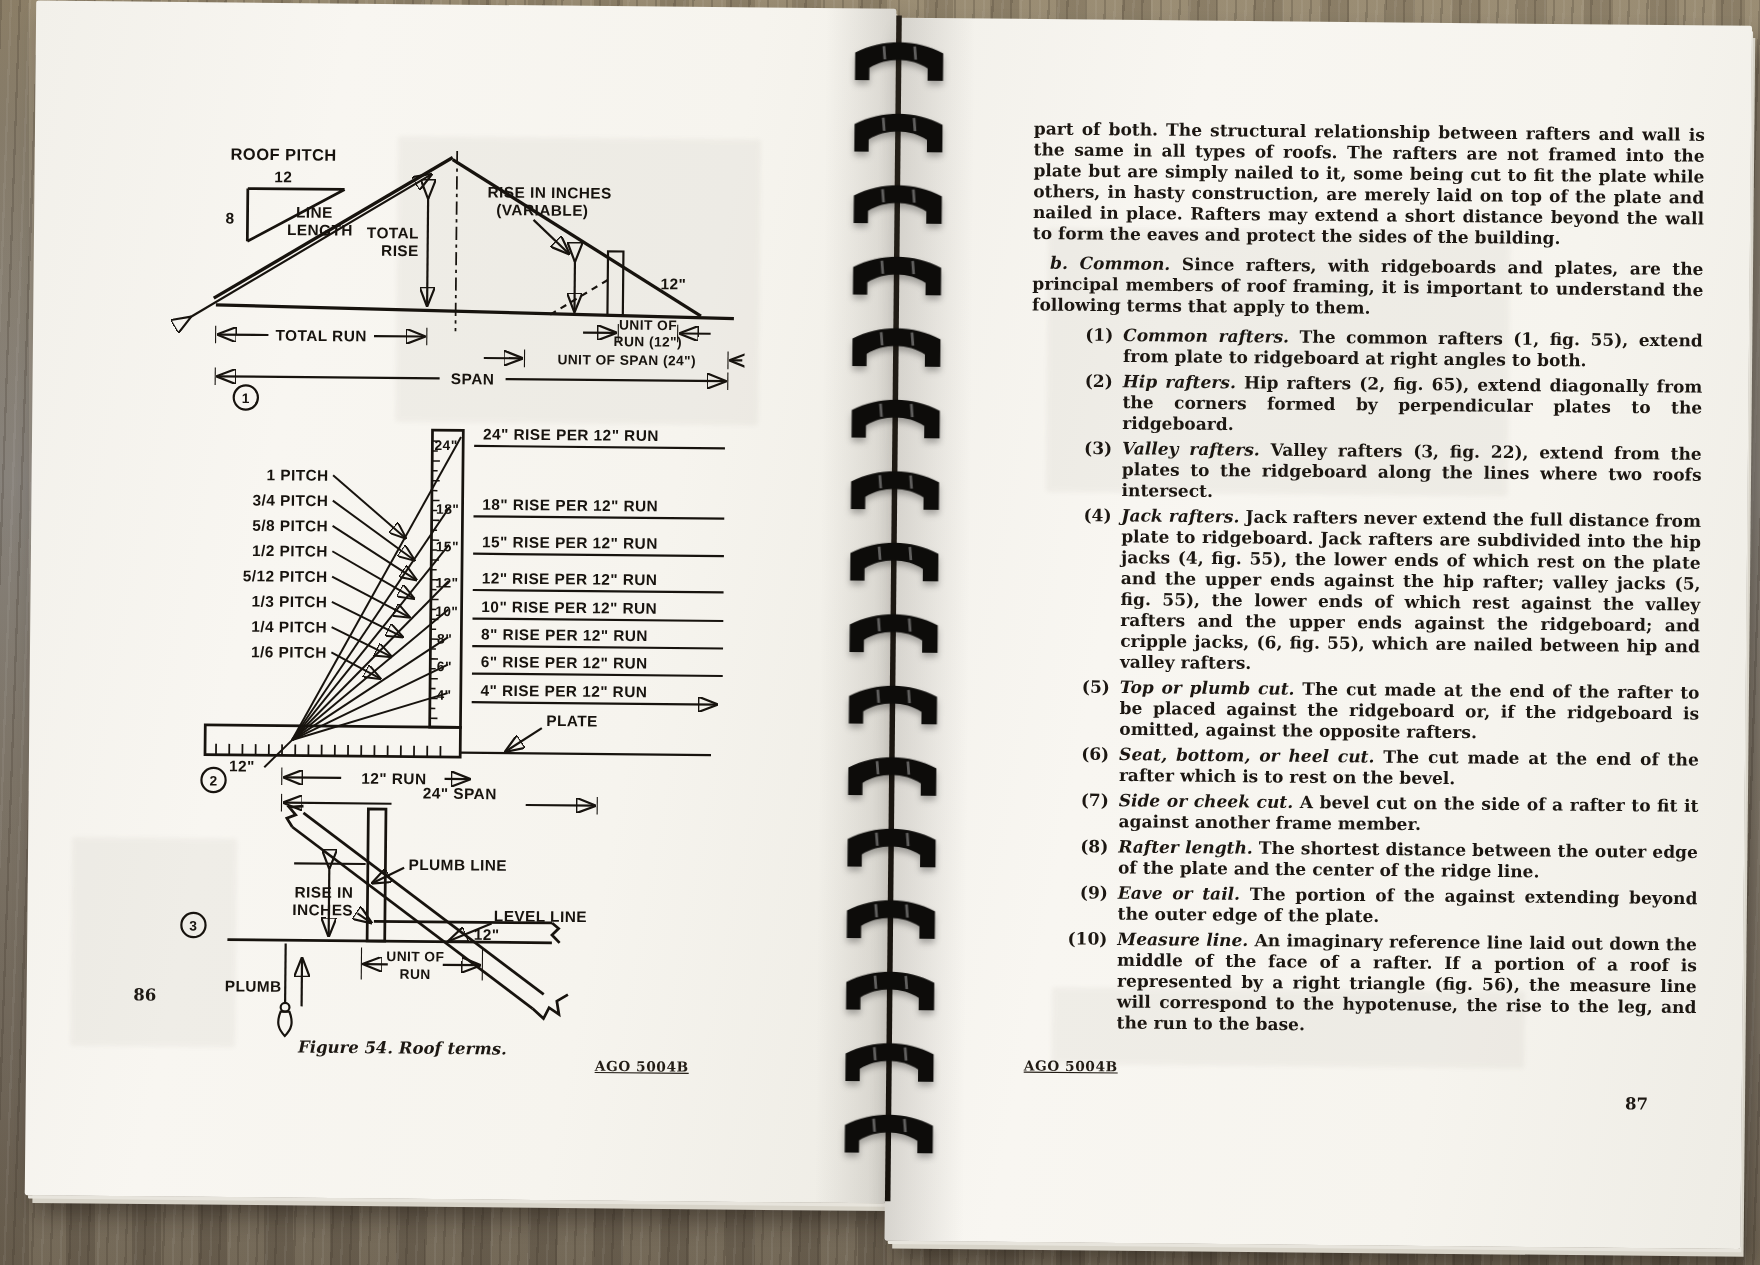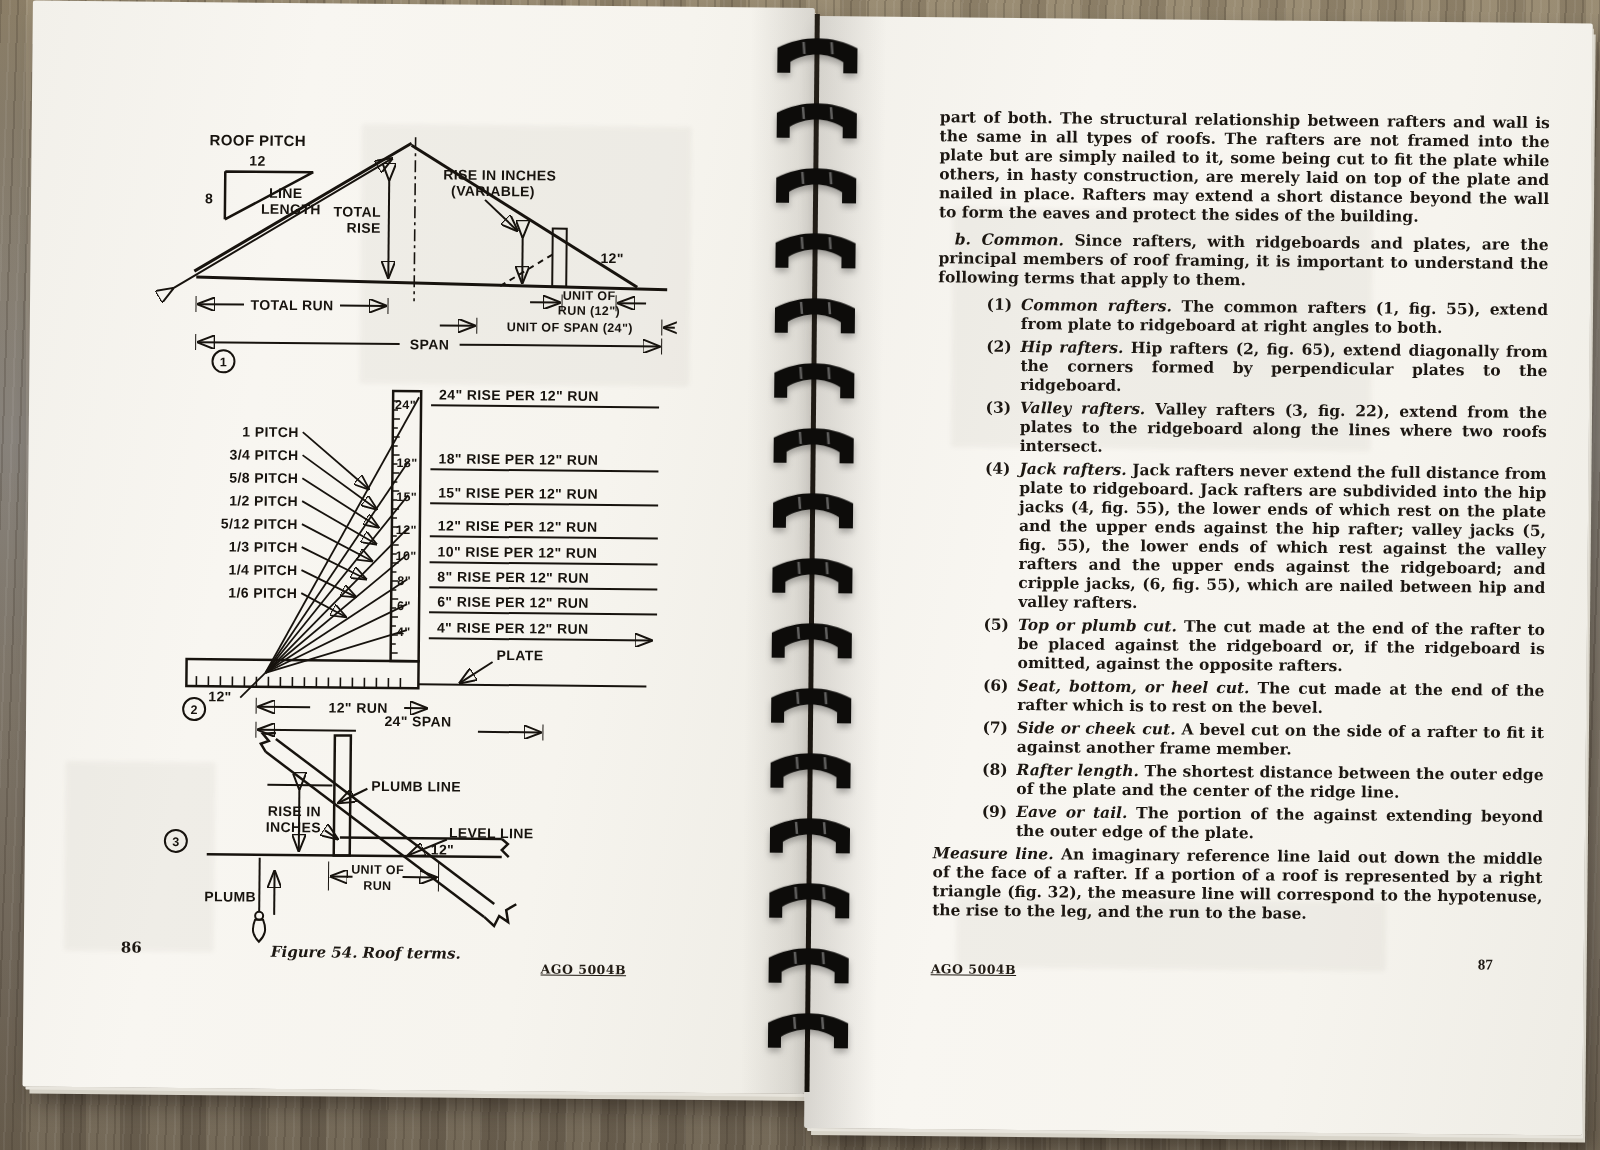--- a/index.html
+++ b/index.html
@@ -281,21 +281,21 @@
           <path d="M109,190 c-4,10 -2,16 4,22 c6,-6 8,-12 4,-22 z" stroke-width="2"></path>
           <text x="58" y="172" text-anchor="start">PLUMB</text>
         </g>
         <g>
           <circle cx="29" cy="112" r="11" stroke-width="2"></circle>
           <text x="29" y="117" text-anchor="middle" class="t13">3</text>
         </g>
       </svg>
 
       <div class="caption">Figure 54. Roof terms.</div>
-      <div class="pgnum" style="left:97px;top:937px;">86</div>
+      <div class="pgnum" style="left:97px;top:894px;">86</div>
       <div class="agocode" style="left:517px;top:956px;">AGO 5004B</div>
     </div>
 
     <div class="page page-right">
       <div class="shade-r"></div>
       <div class="ghost" style="left:140px;top:190px;width:420px;height:240px;"></div>
       <div class="ghost" style="left:150px;top:880px;width:430px;height:70px;"></div>
 
       <div class="rp-col">
         <p>part of both.  The structural relationship between rafters and wall is the same in all types of roofs.  The rafters are not framed into the plate but are simply nailed to it, some being cut to fit the plate while others, in hasty construction, are merely laid on top of the plate and nailed in place.  Rafters may extend a short distance beyond the wall to form the eaves and protect the sides of the building.</p>
@@ -331,26 +331,27 @@
         </div>
         <div class="term-row">
           <span class="t-num">(8)</span>
           <span class="t-body"><span class="ital">Rafter length.</span><span>  The shortest distance between the outer edge of the plate and the center of the ridge line.</span></span>
         </div>
         <div class="term-row">
           <span class="t-num">(9)</span>
           <span class="t-body"><span class="ital">Eave or tail.</span><span>  The portion of the against extending beyond the outer edge of the plate.</span></span>
         </div>
         <div class="term-row">
-          <span class="t-body"><span class="ital">Measure line.</span><span>  An imaginary reference line laid out down the middle of the face of a rafter.  If a portion of a roof is represented by a right triangle (fig. 32), the measure line will correspond to the hypotenuse, the rise to the leg, and the run to the base.</span></span>
+          <span class="t-num">(10)</span>
+          <span class="t-body"><span class="ital">Measure line.</span><span>  An imaginary reference line laid out down the middle of the face of a rafter.  If a portion of a roof is represented by a right triangle (fig. 56), the measure line will correspond to the hypotenuse, the rise to the leg, and the run to the base.</span></span>
         </div>
       </div>
 
       <div class="agocode" style="left:125px;top:944px;">AGO 5004B</div>
-      <div class="pgnum" style="left:672px;top:934px;font-family:Liberation Serif, serif;">87</div>
+      <div class="pgnum" style="left:672px;top:972px;">87</div>
     </div>
 
     <div class="spine-rod"></div>
     <div class="comb" id="comb">
         <svg width="88" height="46" viewBox="0 0 88 46" style="top: 0px;">
           <path d="M4,14 C29,1 59,1 84,14 L84,39 L70,39 L70,28 C55,18 32,18 17,28 L17,39 L4,39 Z" fill="#0d0c0a"></path>
           <path d="M30,8 L31,20 M58,8 L59,20" stroke="rgba(255,255,255,0.35)" stroke-width="2.5"></path>
         </svg>
         <svg width="88" height="46" viewBox="0 0 88 46" style="top: 65px;">
           <path d="M4,14 C29,1 59,1 84,14 L84,39 L70,39 L70,28 C55,18 32,18 17,28 L17,39 L4,39 Z" fill="#0d0c0a"></path>

